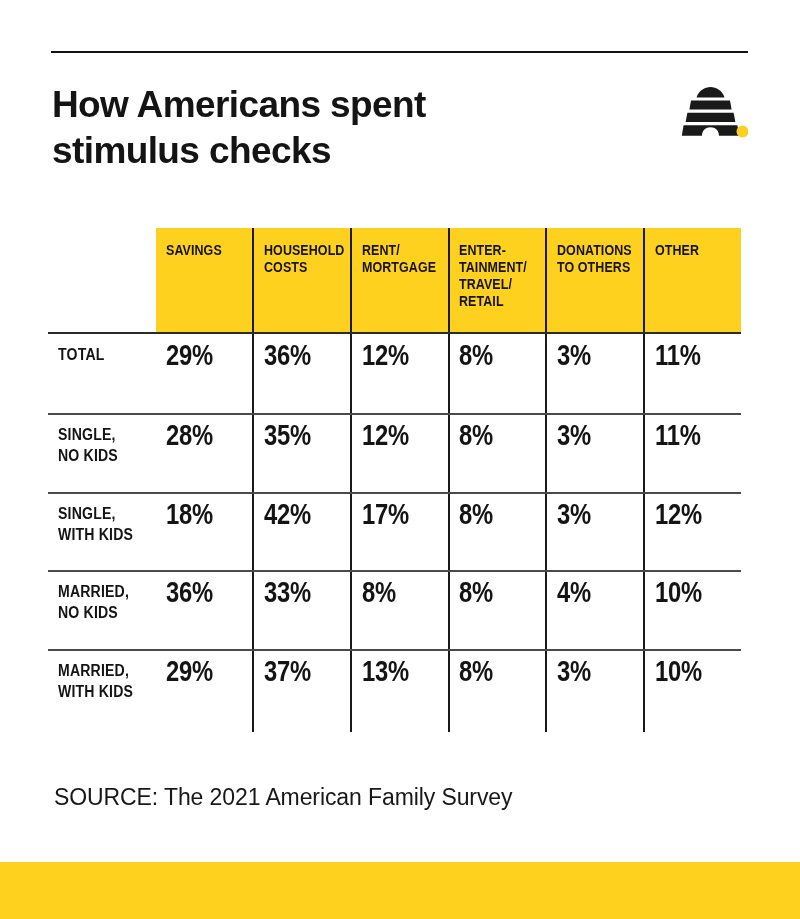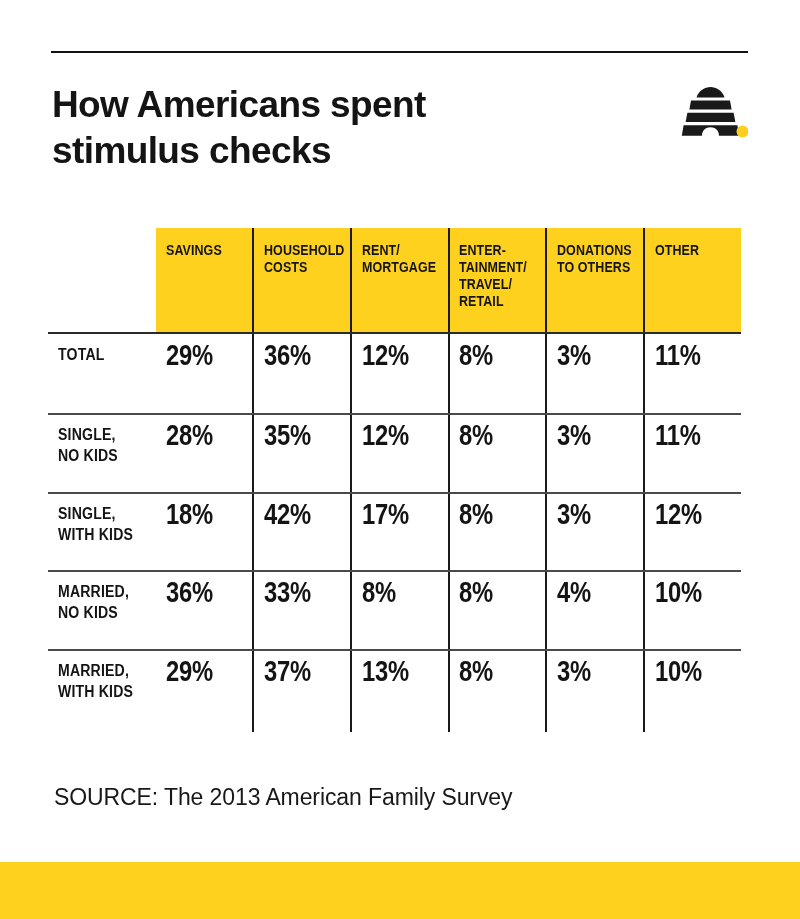--- a/index.html
+++ b/index.html
@@ -246,17 +246,17 @@
 WITH KIDS</div>
     <div class="vcell" style="left:118px; top:428px;">29%</div>
     <div class="vcell" style="left:216px; top:428px;">37%</div>
     <div class="vcell" style="left:314px; top:428px;">13%</div>
     <div class="vcell" style="left:411px; top:428px;">8%</div>
     <div class="vcell" style="left:509px; top:428px;">3%</div>
     <div class="vcell" style="left:607px; top:428px;">10%</div>
 
   </div>
 
-  <div id="source">SOURCE: The 2013 American Family Survey</div>
+  <div id="source">SOURCE: The 2021 American Family Survey</div>
 
   <div id="bottom-bar"></div>
 
 </div>
 
 </body></html>

